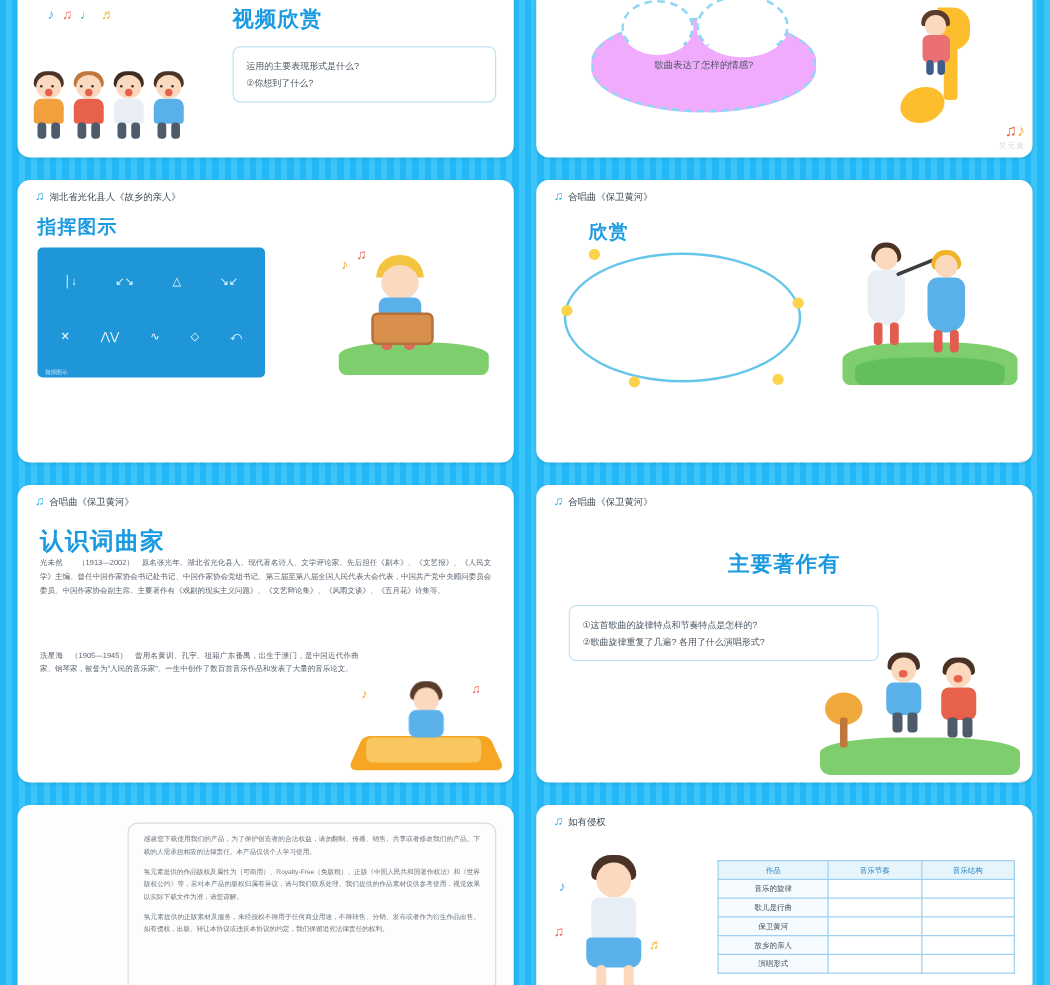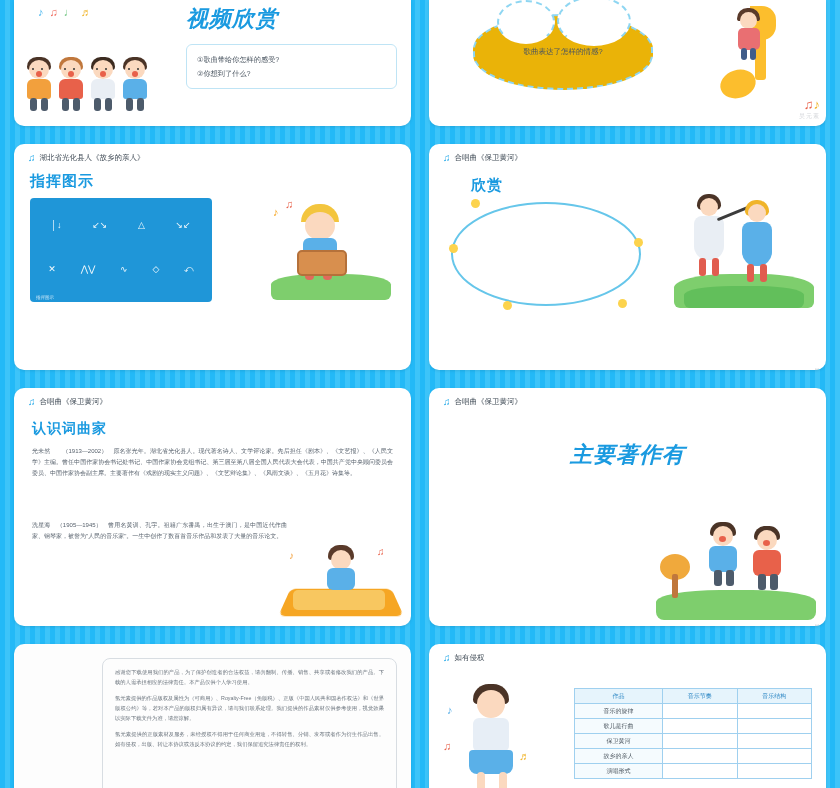--- a/index.html
+++ b/index.html
@@ -45,23 +45,23 @@
     position:absolute;top:9px;left:14px;
     display:flex;align-items:center;gap:4px;
     font-size:7.5px;color:#3f4a55;
   }
   .note-ico{color:#1ea7e8;font-size:10px;line-height:1;}
 
   .title-blue{
     color:#1a9ae0;font-weight:bold;
     letter-spacing:1px;
   }
-  .title-xl{font-size:22px;font-style:italic;}
+  .title-xl{font-size:17px;}
   .title-lg{font-size:15px;}
-  .title-md{font-size:14px;}
+  .title-md{font-size:19px;}
 
   .qbox{
     border:1px solid #bfe4f5;
     border-radius:6px;
     padding:8px 10px;
     font-size:7.2px;color:#4a5560;
     line-height:1.9;
     background:#fff;
   }
 
@@ -98,21 +98,21 @@
   .mn-blue{color:#4ab7ef;}
   .mn-red{color:#ef6b5e;}
   .mn-green{color:#68c27a;}
 
   
   .cloud{
     position:absolute;left:44px;top:14px;width:176px;height:72px;
     border:2px dashed #8ed6f2;border-radius:50%/46%;
     display:flex;align-items:center;justify-content:center;
     text-align:center;font-size:7.5px;color:#4a5560;
-    background:#eab308;
+    background:#f0abfc;
   }
   .cloud:before,.cloud:after{
     content:"";position:absolute;border:2px dashed #8ed6f2;border-radius:50%;background:#fff;
   }
   .cloud:before{width:54px;height:40px;left:22px;top:-16px;border-bottom-color:transparent;}
   .cloud:after{width:70px;height:46px;right:20px;top:-20px;border-bottom-color:transparent;}
   .big-note{
     position:absolute;right:42px;top:6px;width:86px;height:104px;
   }
   .big-note .stem{position:absolute;right:18px;top:2px;width:11px;height:72px;background:#fcbe2d;border-radius:3px;}
@@ -269,21 +269,21 @@
             <div class="mouth"></div>
           <div class="body" style="background:#5ab0e8;"></div>
           <div class="leg l"></div>
             <div class="leg r"></div>
         </div>
       </div>
     </div>
     <div class="s1-right">
       <div class="title-blue title-xl">视频欣赏</div>
       <div class="qbox" style="margin-top:10px;">
-        <div>①歌曲带给你怎样的感受?</div>
+        <div>运用的主要表现形式是什么?</div>
         <div>②你想到了什么?</div>
       </div>
     </div>
   </div>
 
   <div class="slide cut-top">
     <div class="cloud">
       <span>歌曲表达了怎样的情感?</span>
     </div>
     <div class="big-note">
@@ -392,20 +392,24 @@
         <div class="rg-body"></div>
     </div>
   </div>
 
   <div class="slide">
     <div class="hdr">
       <span class="note-ico">♫</span>
       <span>合唱曲《保卫黄河》</span>
     </div>
     <div class="title-blue title-xl" style="position:absolute;left:0;right:0;top:52px;text-align:center;">主要著作有</div>
+    <div class="qbox" style="position:absolute;left:26px;top:96px;width:226px;">
+      <div>①这首歌曲的旋律特点和节奏特点是怎样的?</div>
+      <div>②歌曲旋律重复了几遍? 各用了什么演唱形式?</div>
+    </div>
     <div class="two-kids">
       <div class="tk-grass"></div>
       <div class="tree">
           <div class="leafa"></div>
           <div class="trunk"></div>
         </div>
       <div class="kid2" style="left:46px;top:6px;">
         <div class="k2-hair"></div>
           <div class="k2-head"></div>
           <div class="k2-mouth"></div>

